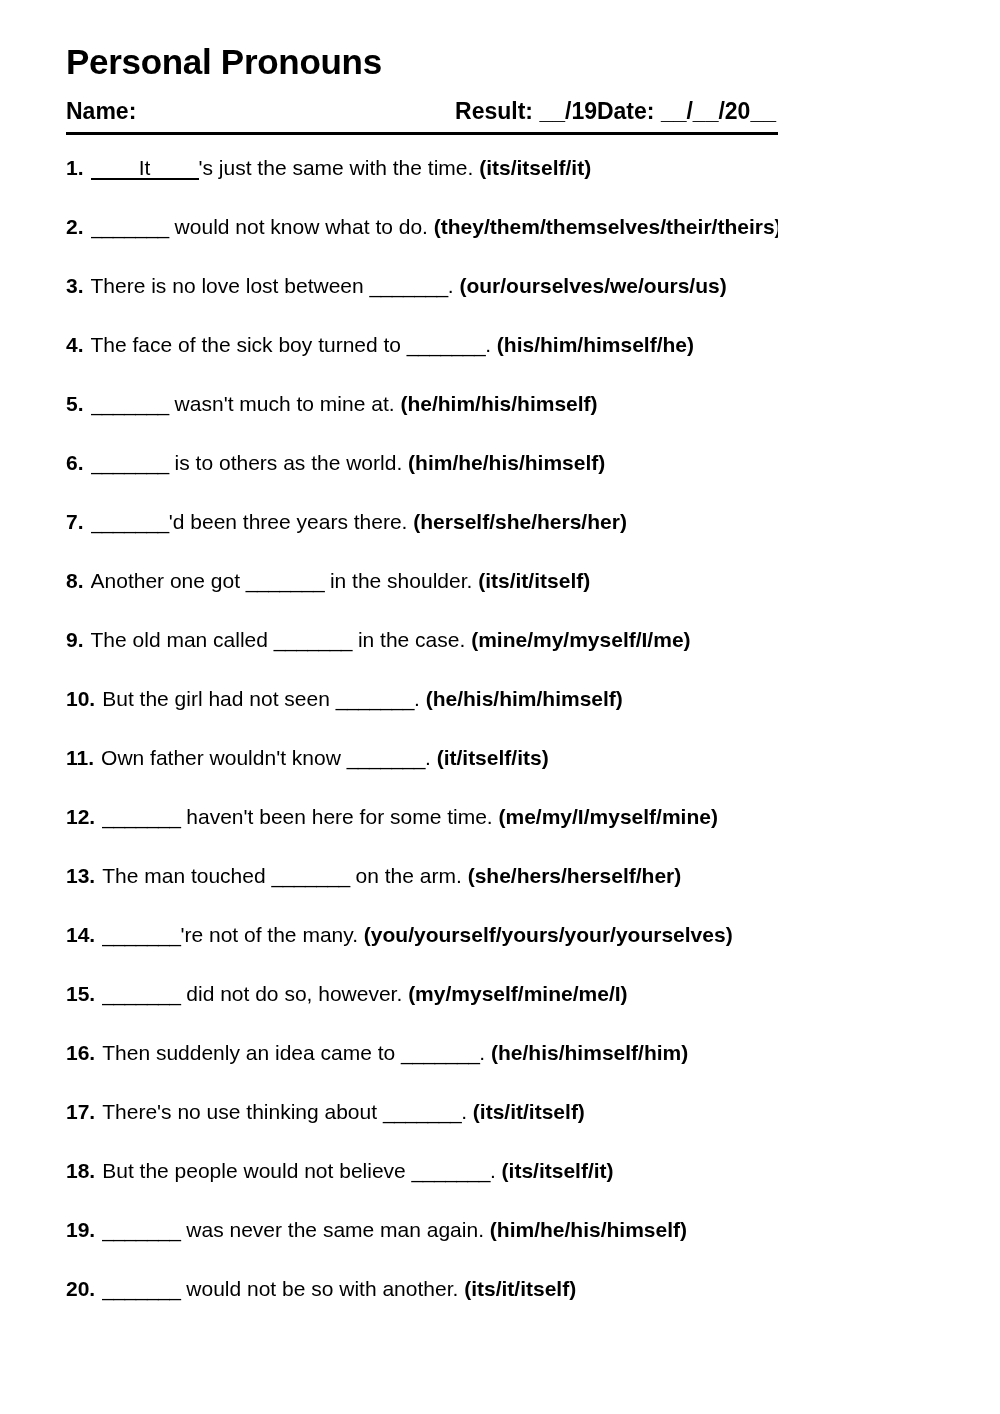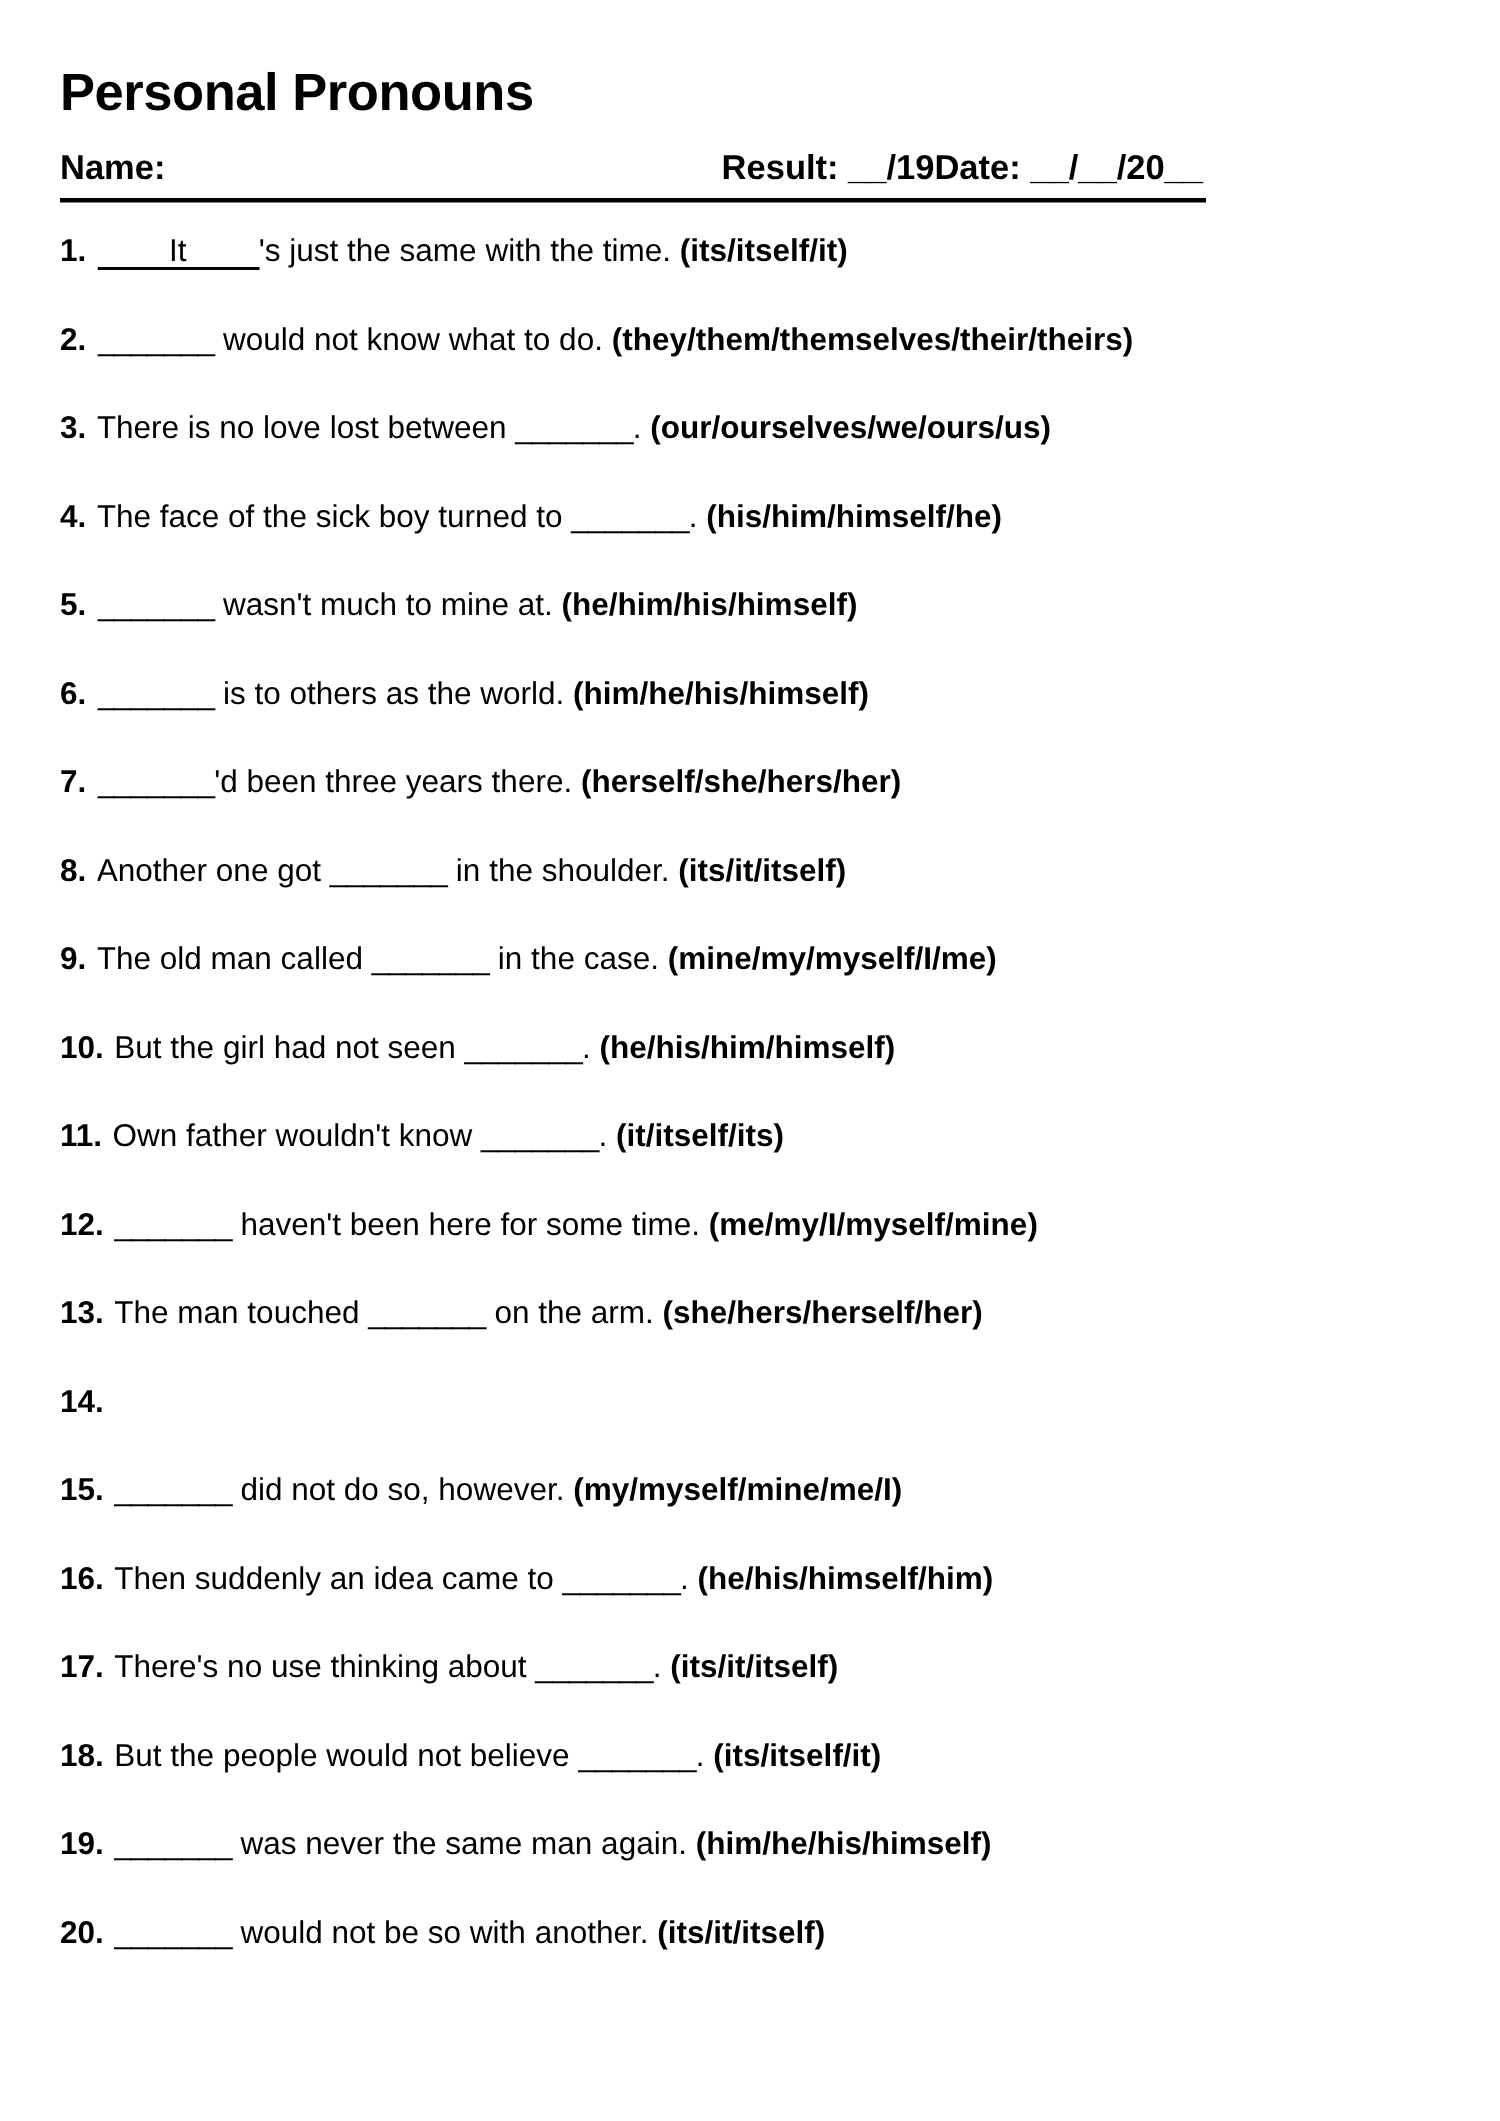--- a/index.html
+++ b/index.html
@@ -12,21 +12,21 @@
     height: 1414px;
     font-family: "Liberation Sans", sans-serif;
     color: #000000;
     -webkit-font-smoothing: antialiased;
   }
   .page {
     position: relative;
     width: 844px;
     height: 1414px;
     box-sizing: border-box;
-    padding: 0 40px;
+    padding: 0 66px;
   }
   .worksheet-title {
     font-size: 35px;
     font-weight: bold;
     letter-spacing: -0.3px;
     margin: 0;
     padding-top: 44px;
     line-height: 1.0;
   }
   .meta-row {
@@ -164,20 +164,21 @@
       <div class="q">
         <span class="q-num">12.</span>
         <span class="q-body"><span class="blank">_______</span><span> haven't been here for some time.</span> <span class="opts">(me/my/I/myself/mine)</span></span>
       </div>
       <div class="q">
         <span class="q-num">13.</span>
         <span class="q-body"><span>The man touched </span><span class="blank">_______</span><span> on the arm.</span> <span class="opts">(she/hers/herself/her)</span></span>
       </div>
       <div class="q">
         <span class="q-num">14.</span>
+        <span class="q-body"><span class="blank">_______</span><span>'re not of the many.</span> <span class="opts">(you/yourself/yours/your/yourselves)</span></span>
       </div>
       <div class="q">
         <span class="q-num">15.</span>
         <span class="q-body"><span class="blank">_______</span><span> did not do so, however.</span> <span class="opts">(my/myself/mine/me/I)</span></span>
       </div>
       <div class="q">
         <span class="q-num">16.</span>
         <span class="q-body"><span>Then suddenly an idea came to </span><span class="blank">_______</span><span>.</span> <span class="opts">(he/his/himself/him)</span></span>
       </div>
       <div class="q">

